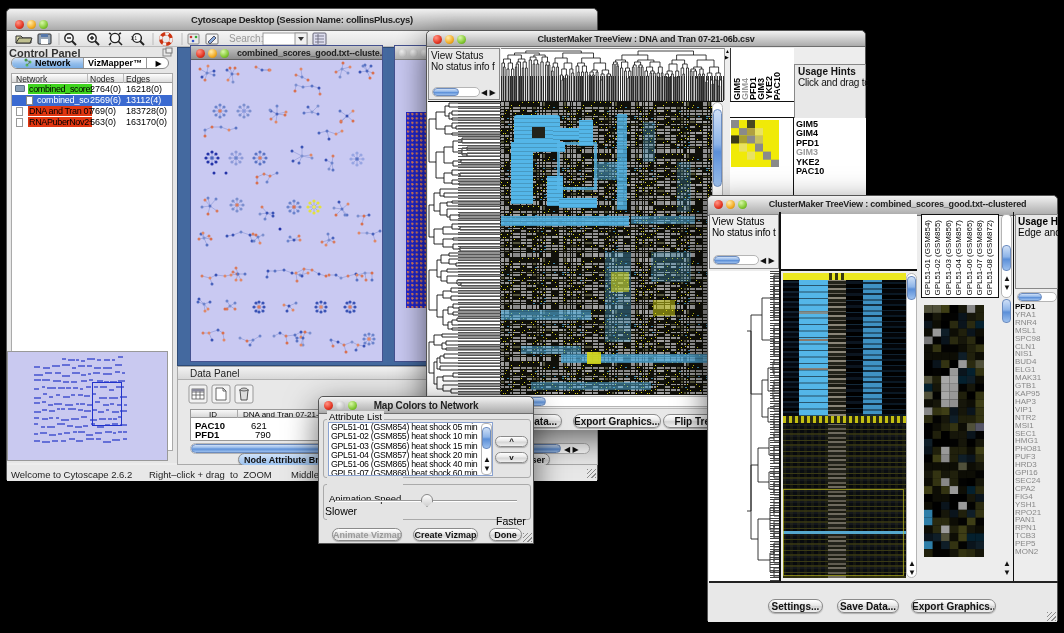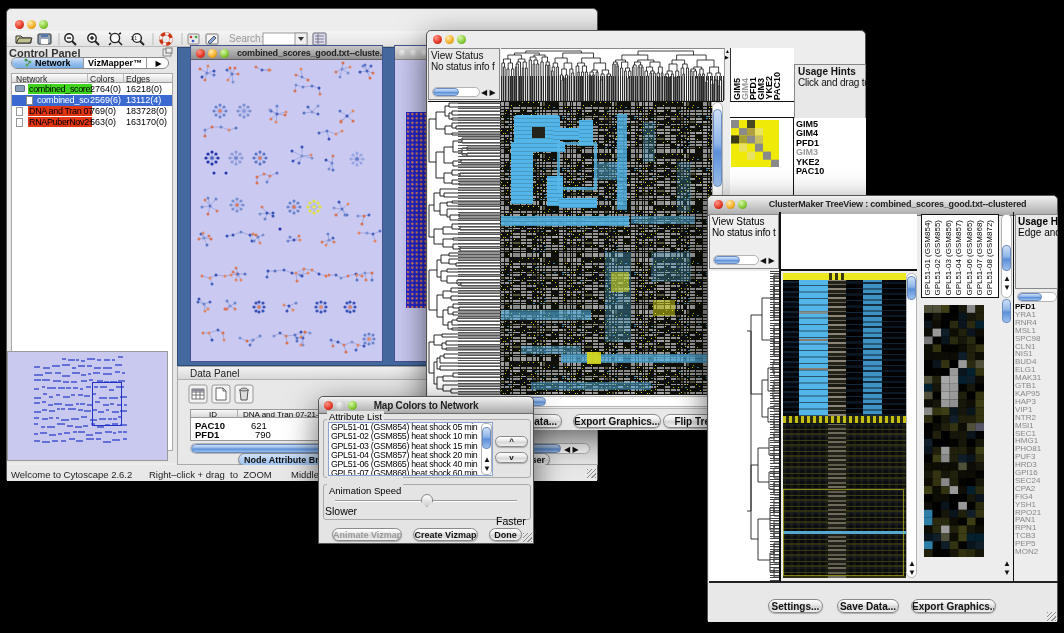--- a/index.html
+++ b/index.html
@@ -18,20 +18,21 @@
 .vline{position:absolute;background:#111}
 .hline{position:absolute;background:#111}
 
 #hm1{background:#0d0d07}
 .cyan{position:absolute;background:repeating-linear-gradient(0deg, rgba(6,6,3,.16) 0 1px, transparent 1px 4px),#54b6e8}
 .yel{position:absolute;background:#d8d816}
 </style></head>
 <body>
 
 <div class="win" id="main" style="left:6px;top:8px;width:592px;height:472px">
+  <div class="tbar" style="height:22px;font-size:9.5px;line-height:22px;letter-spacing:-.3px">Cytoscape Desktop (Session Name: collinsPlus.cys)</div>
   <span class="tl r" style="left:8px;top:11px;width:9px;height:9px"></span>
   <span class="tl y" style="left:20px;top:11px;width:9px;height:9px"></span>
   <span class="tl g" style="left:32px;top:11px;width:9px;height:9px"></span>
 
   <div style="position:absolute;left:0;top:22px;width:100%;height:16px;background:linear-gradient(#f5f5f5,#e2e2e2);border-bottom:1px solid #bbb" id="toolbar"><svg width="590" height="16">
 <g stroke="#333" stroke-width="1" fill="none">
 <path d="M9 12V5h5l2 2h8v5z" fill="#d8d8a8"></path>
           <path d="M9 12l3-5h13l-2 5z" fill="#c0c090"></path>
 <rect x="31" y="3" width="13" height="10" rx="1" fill="#97a5b5"></rect>
           <rect x="34" y="8" width="7" height="5" fill="#fff" stroke="none"></rect>
@@ -84,21 +85,21 @@
             <circle cx="3" cy="7" r="1.5" fill="#58b858"></circle>
             <path d="M2 2L6 4L3 7" stroke="#666" stroke-width="0.7" fill="none"></path>
           </svg> Network</div>
       <div style="position:absolute;left:72px;top:0;width:62px;height:12px;font-size:9px;font-weight:bold;text-align:center;line-height:11px">VizMapper™</div>
       <div style="position:absolute;left:134px;top:0;width:24px;height:12px;border-left:1px solid #999;font-size:8px;text-align:center;line-height:12px">▶</div>
     </div>
 
     <div style="position:absolute;left:4px;top:26px;width:162px;height:378px;background:#fff;border:1px solid #aaa">
       <div style="position:absolute;left:0;top:0;width:100%;height:9px;background:linear-gradient(#fdfdfd,#dcdcdc);border-bottom:1px solid #999;font-size:8.5px;color:#222">
         <span style="position:absolute;left:4px">Network</span>
-          <span style="position:absolute;left:78px">Colors</span>
+          <span style="position:absolute;left:78px">Nodes</span>
           <span style="position:absolute;left:114px">Edges</span>
         <span style="position:absolute;left:75px;top:0;width:1px;height:9px;background:#bbb"></span>
         <span style="position:absolute;left:111px;top:0;width:1px;height:9px;background:#bbb"></span>
       </div>
       <div style="position:absolute;left:0;top:10px;width:100%;height:11px;font-size:9px;letter-spacing:-.2px">
         <span style="position:absolute;left:3px;top:1px;width:10px;height:7px;background:#8aa0b8;border:1px solid #5c7186;border-radius:1px"></span>
         <span style="position:absolute;left:16px;top:0;background:#3fd51e;padding:0 1px;letter-spacing:-.35px;max-width:64px;overflow:hidden;white-space:nowrap;display:inline-block">combined_scores</span>
         <span style="position:absolute;left:78px;letter-spacing:0">2764(0)</span>
           <span style="position:absolute;left:114px;letter-spacing:0">16218(0)</span>
       </div>
@@ -545,20 +546,21 @@
           <circle cx="172" cy="278" r="1.6" fill="#6c84cc"></circle>
           <circle cx="173" cy="274" r="1.6" fill="#6c84cc"></circle>
           <circle cx="177" cy="273" r="1.6" fill="#6c84cc"></circle>
           <circle cx="181" cy="274" r="1.6" fill="#6c84cc"></circle>
           <circle cx="177" cy="278" r="1.8" fill="#e08868"></circle>
         </svg></div>
   </div>
 </div>
 
 <div class="win" id="tv1" style="left:426px;top:30px;width:440px;height:399px">
+  <div class="tbar" style="height:16px;font-size:9px;line-height:16px;letter-spacing:-.2px">ClusterMaker TreeView : DNA and Tran 07-21-06b.csv</div>
   <span class="tl r" style="left:6px;top:4px;width:9px;height:9px"></span>
   <span class="tl y" style="left:18px;top:4px;width:9px;height:9px"></span>
   <span class="tl g" style="left:30px;top:4px;width:9px;height:9px"></span>
 
   <div style="position:absolute;left:1px;top:17px;width:72px;height:52px;background:#e8e8e8;border:1px solid #888;font-size:10px;color:#111">
     <div style="position:absolute;left:2px;top:1px">View Status</div>
     <div style="position:absolute;left:2px;top:12px;white-space:nowrap;overflow:hidden;width:69px;letter-spacing:-.2px">No status info f</div>
     <div class="sctrack" style="left:3px;top:38px;width:48px;height:10px"></div>
     <div class="scthumb" style="left:4px;top:39px;width:26px;height:8px"></div>
     <div class="sarr" style="left:52px;top:39px">◀&nbsp;▶</div>
@@ -1212,21 +1214,21 @@
   <span class="tl g" style="left:29px;top:4px;width:9px;height:9px"></span>
   <div style="position:absolute;left:4px;top:22px;width:208px;height:59px;border:1px solid #aaa;border-radius:3px"></div>
   <div style="position:absolute;left:8px;top:14px;font-size:9.5px;background:#e4e4e4;padding:0 2px">Attribute List</div>
   <div style="position:absolute;left:9px;top:25px;width:165px;height:54px;background:#fff;border:1px solid #8aa2d0;font-size:8.8px;line-height:9.3px;letter-spacing:-.3px;overflow:hidden;white-space:nowrap;padding-left:2px">GPL51-01 (GSM854) heat shock 05 min<br>GPL51-02 (GSM855) heat shock 10 min<br>GPL51-03 (GSM856) heat shock 15 min<br>GPL51-04 (GSM857) heat shock 20 min<br>GPL51-06 (GSM865) heat shock 40 min<br>GPL51-07 (GSM868) heat shock 60 min</div>
   <div class="sctrack" style="left:162px;top:26px;width:11px;height:52px;border-radius:4px"></div>
   <div class="scthumb" style="left:163px;top:30px;width:9px;height:22px;border-radius:4px"></div>
   <div class="sarr" style="left:164px;top:58px;width:8px">▲<br>▼</div>
   <div class="abtn" style="left:176px;top:39px;width:33px;height:11px;line-height:10px;font-size:8px">^</div>
   <div class="abtn" style="left:176px;top:55px;width:33px;height:11px;line-height:10px;font-size:8px">v</div>
   <div style="position:absolute;left:4px;top:87px;width:208px;height:36px;border:1px solid #aaa;border-radius:3px"></div>
-  <div style="position:absolute;left:8px;top:80px;font-size:9.5px;background:#e4e4e4;padding:8px 2px">Animation Speed</div>
+  <div style="position:absolute;left:8px;top:80px;font-size:9.5px;background:#e4e4e4;padding:16px 2px">Animation Speed</div>
   <div style="position:absolute;left:16px;top:103px;width:182px;height:2px;background:#999;border-bottom:1px solid #fff"></div>
   <div style="position:absolute;left:102px;top:97px;width:12px;height:13px;background:linear-gradient(#fdfdfd,#cfcfcf);border:1px solid #888;border-radius:6px 6px 2px 2px;clip-path:polygon(0 0,100% 0,100% 60%,50% 100%,0 60%)"></div>
   <div class="lbl" style="left:6px;top:108px;font-size:10.5px">Slower</div>
   <div class="lbl" style="left:177px;top:118px;font-size:10.5px">Faster</div>
   <div class="abtn" style="left:13px;top:131px;width:70px;height:13px;line-height:12px;color:#9a9a9a;font-size:9px">Animate Vizmap</div>
   <div class="abtn" style="left:94px;top:131px;width:65px;height:13px;line-height:12px;font-size:9px">Create Vizmap</div>
   <div class="abtn" style="left:170px;top:131px;width:33px;height:13px;line-height:12px;font-size:9px">Done</div>
     <div style="position:absolute;right:1px;bottom:1px;width:9px;height:9px;background:repeating-linear-gradient(135deg,rgba(130,130,130,.9) 0 1px,transparent 1px 3px)"></div>
 </div>
 

